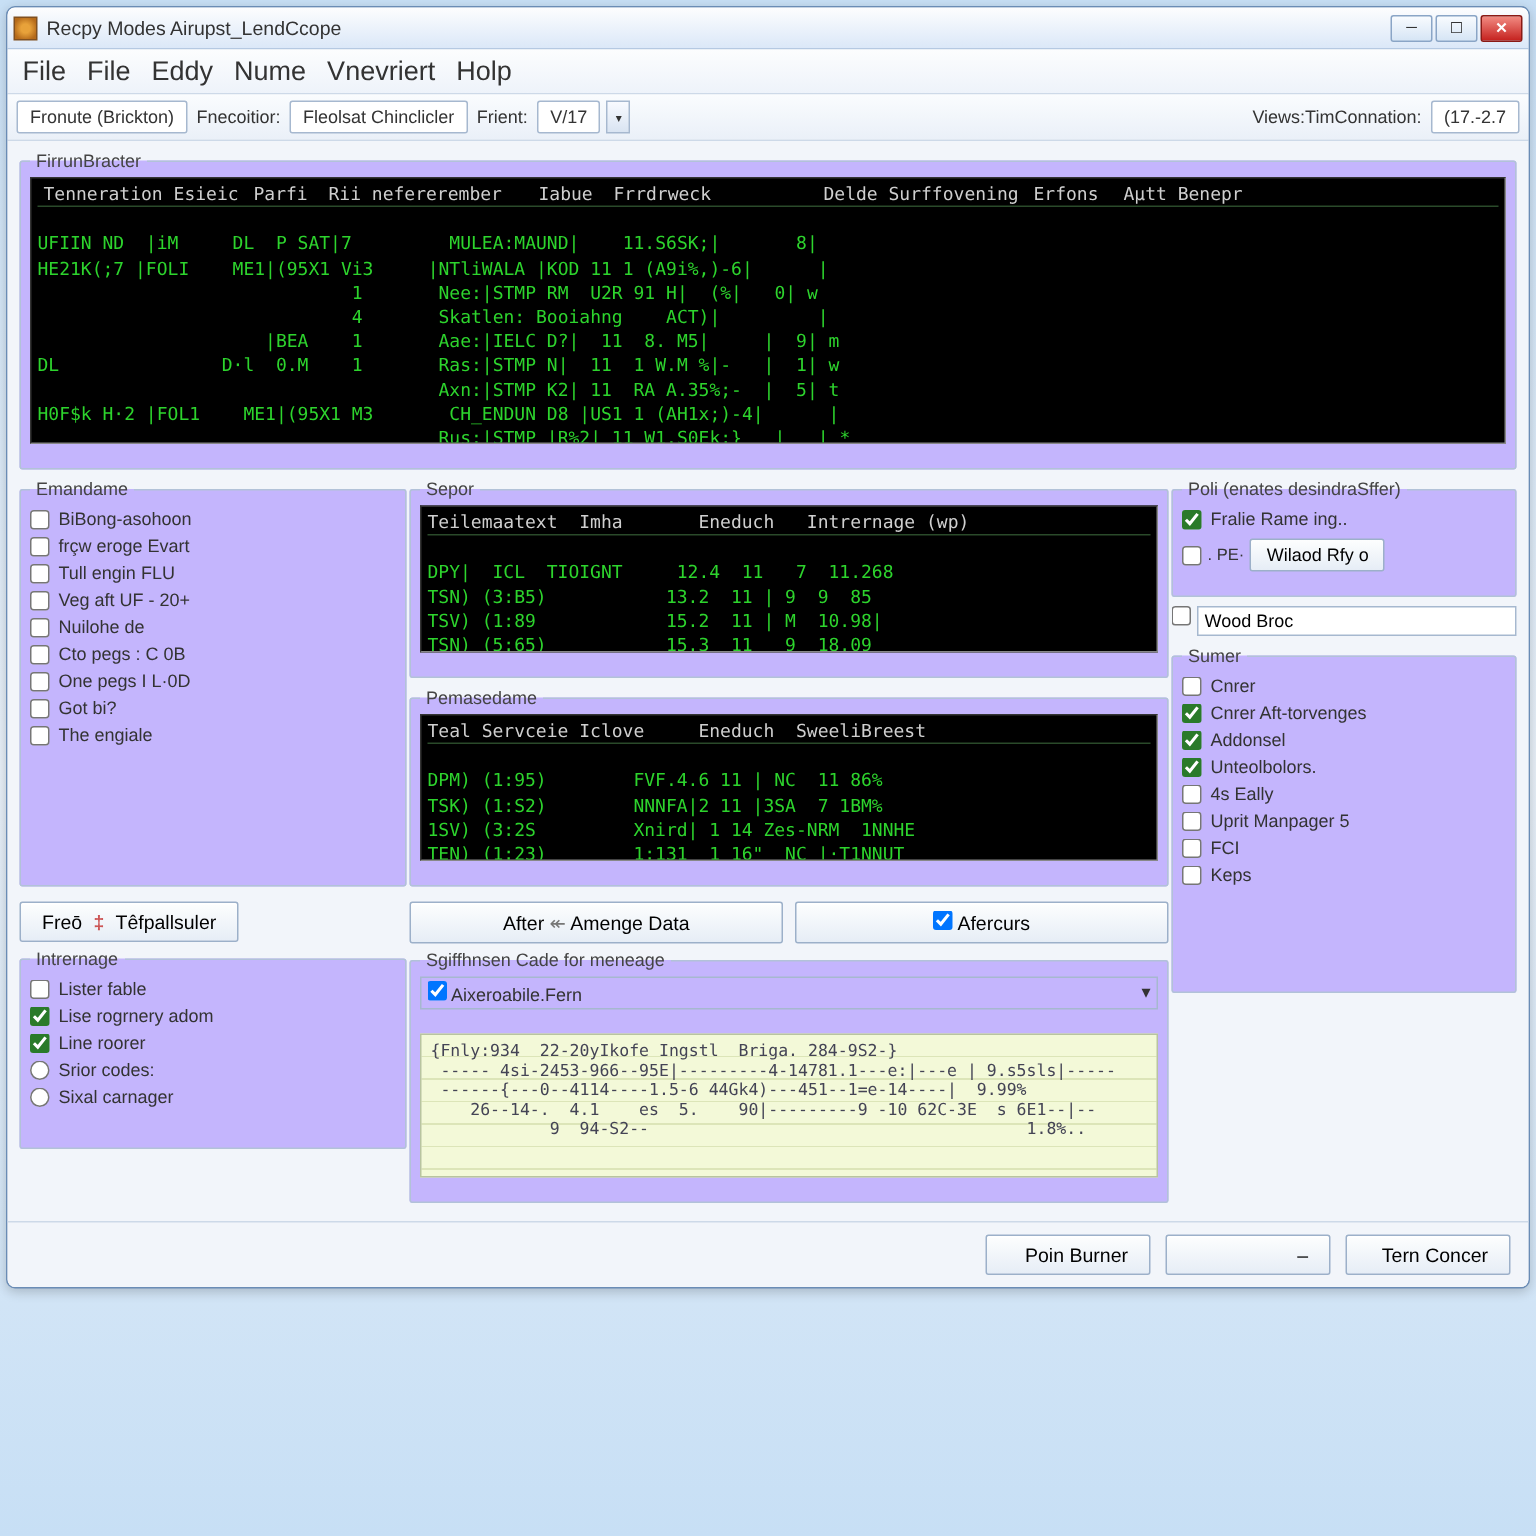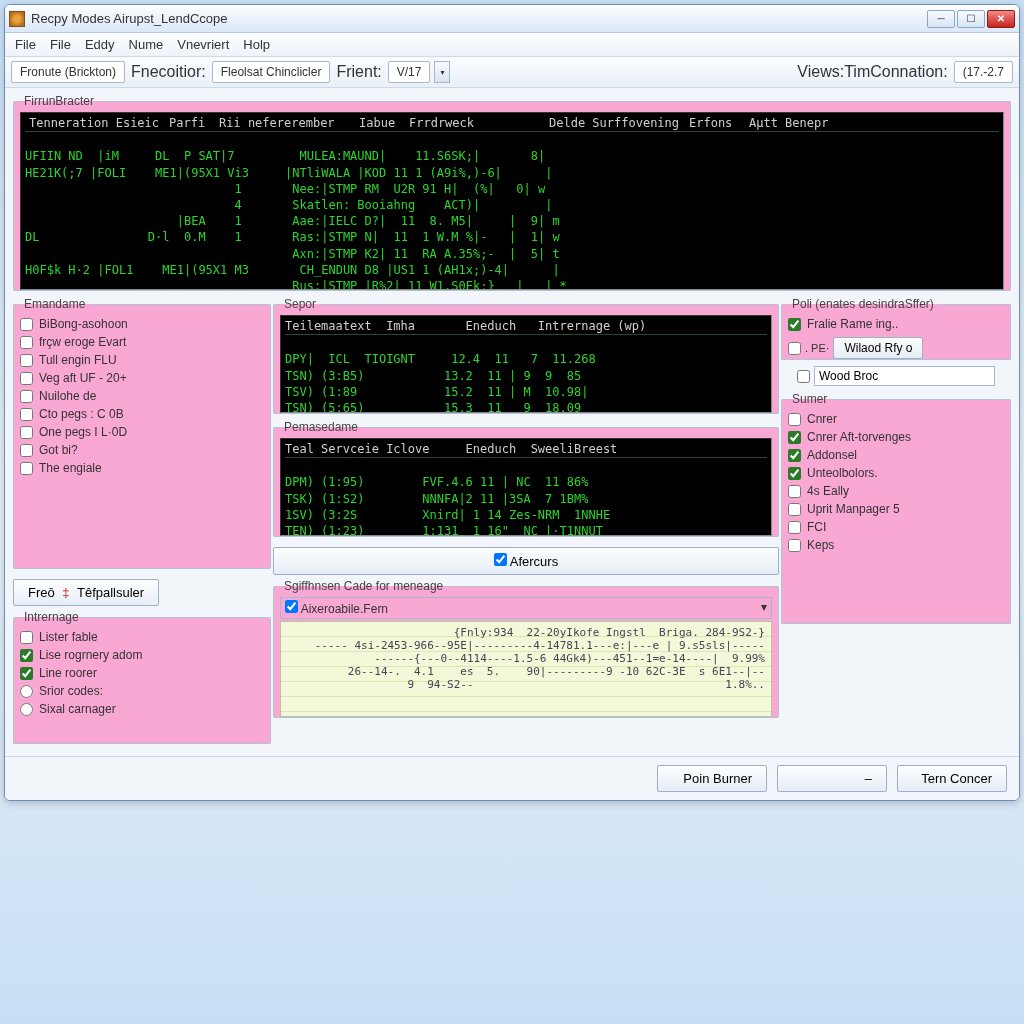--- a/index.html
+++ b/index.html
@@ -44,56 +44,56 @@
   display: flex; align-items: center; justify-content: center;
   font-size: 10px;
 }
 .win-btn.close { background: linear-gradient(to bottom, #f28b82, #c5221f); color: #fff; border-color: #8a1a15; font-weight: bold; }
 .menubar {
   display: flex;
   gap: 14px;
   padding: 4px 10px;
   background: linear-gradient(to bottom, #fcfdfe, #eef3fa);
   border-bottom: 1px solid #cdd9e8;
-  font-size: 13px;
+  font-size: 18px;
 }
 .menubar span { cursor: default; }
 .toolbar-row {
   display: flex;
   align-items: center;
   gap: 4px;
   padding: 4px 6px;
   background: linear-gradient(to bottom, #fafcfe, #eaf0f8);
   border-bottom: 1px solid #cdd9e8;
 }
 .tool-field {
   border: 1px solid #a6b8cf;
   background: #fff;
   padding: 3px 8px;
   font-size: 12px;
   border-radius: 2px;
 }
-.tool-label { font-size: 16px; padding: 0 2px; }
+.tool-label { font-size: 12px; padding: 0 2px; }
 .dropdown-arrow {
   width: 16px; height: 22px;
   border: 1px solid #a6b8cf;
   background: linear-gradient(to bottom, #f8faff, #d9e4f2);
   display: flex; align-items: center; justify-content: center;
   font-size: 8px;
 }
 .client {
   padding: 6px 8px;
   background: #f2f5fa;
 }
 fieldset {
   border: 1px solid #b2c2d8;
   border-radius: 2px;
   margin-bottom: 6px;
-  padding: 4px 6px 0 6px;
-  background: #f9a8d4;
+  padding: 4px 6px 16px 6px;
+  background: #c4b5fd;
 }
 legend { font-size: 12px; padding: 0 4px; color: #444; }
 .terminal {
   background: #000;
   color: #2dd42d;
   font-family: Consolas, monospace;
   font-size: 12px;
   line-height: 1.35;
   padding: 2px 4px;
   border: 1px inset #888;
@@ -128,28 +128,27 @@
   border: 1px solid #b8c4a0;
   font-family: Consolas, monospace;
   font-size: 11px;
   color: #445;
   padding: 4px 6px;
   height: 96px;
   white-space: pre;
   overflow: hidden;
   position: relative;
   background-image: repeating-linear-gradient(to bottom, transparent 0, transparent 14px, #dce5b8 14px, #dce5b8 15px);
-  text-align: right;
 }
 .code-select {
   width: 100%;
   border: 1px solid #a6b8cf;
   padding: 2px 4px;
   font-size: 12px;
-  margin-bottom: 2px;
+  margin-bottom: 16px;
 }
 .bottom-btns {
   display: flex;
   justify-content: flex-end;
   gap: 10px;
   padding: 8px 12px;
   background: #f2f5fa;
   border-top: 1px solid #cdd9e8;
 }
 .bottom-btns .btn { min-width: 110px; text-align: right; }
@@ -304,20 +303,21 @@
         <fieldset>
           <legend>Pemasedame</legend>
           <div class="terminal small-term"><div class="hdr">Teal Servceie Iclove     Eneduch  SweeliBreest</div>
 DPM) (1:95)        FVF.4.6 11 | NC  11 86%
 TSK) (1:S2)        NNNFA|2 11 |3SA  7 1BM%
 1SV) (3:2S         Xnird| 1 14 Zes-NRM  1NNHE
 TEN) (1:23)        1:131  1 16"  NC |·T1NNUT
 DV.673 135)        #AT  SET|Wed 5 |  1NNNE</div>
         </fieldset>
         <div class="btn-row">
+          <button class="btn wide-btn"><span>After</span> <span style="color:#777">↞</span> <span>Amenge Data</span></button>
           <button class="btn wide-btn"><input type="checkbox" checked="" style=""> <span>Afercurs</span></button>
         </div>
         <fieldset>
           <legend>Sgiffhnsen Cade for meneage</legend>
           <div class="code-select">
             <input type="checkbox" checked="" style=""> <span>Aixeroabile.Fern</span>
             <span style="float:right">▾</span>
           </div>
           <div class="code-area">{Fnly:934  22-20yIkofe Ingstl  Briga. 284-9S2-}
  ----- 4si-2453-966--95E|---------4-14781.1---e:|---e | 9.s5sls|-----
@@ -333,21 +333,21 @@
           <div class="chk">
               <input type="checkbox" checked="" style="">
               <span>Fralie Rame ing..</span>
             </div>
           <div style="display:flex;align-items:center;gap:4px;margin-top:4px">
             <input type="checkbox" style="">
             <span style="font-size:11px">. PE·</span>
             <button class="right-btn">Wilaod Rfy o</button>
           </div>
         </fieldset>
-        <div style="display:flex;align-items:center;gap:4px;margin:6px 16px">
+        <div style="display:flex;align-items:flex-start;gap:4px;margin:6px 0">
           <input type="checkbox" style="">
           <input class="textfield" style="flex: 1 1 0%;" value="Wood Broc">
         </div>
         <fieldset style="height:232px">
           <legend>Sumer</legend>
           <div id="sumer-list">
               <div class="chk">
                 <input type="checkbox" style="">
                 <span>Cnrer</span>
               </div>

